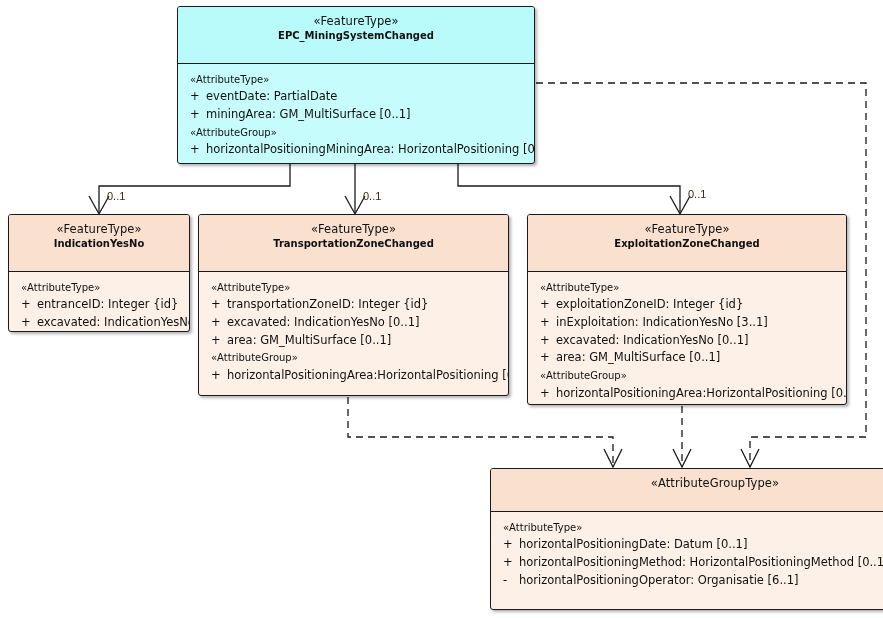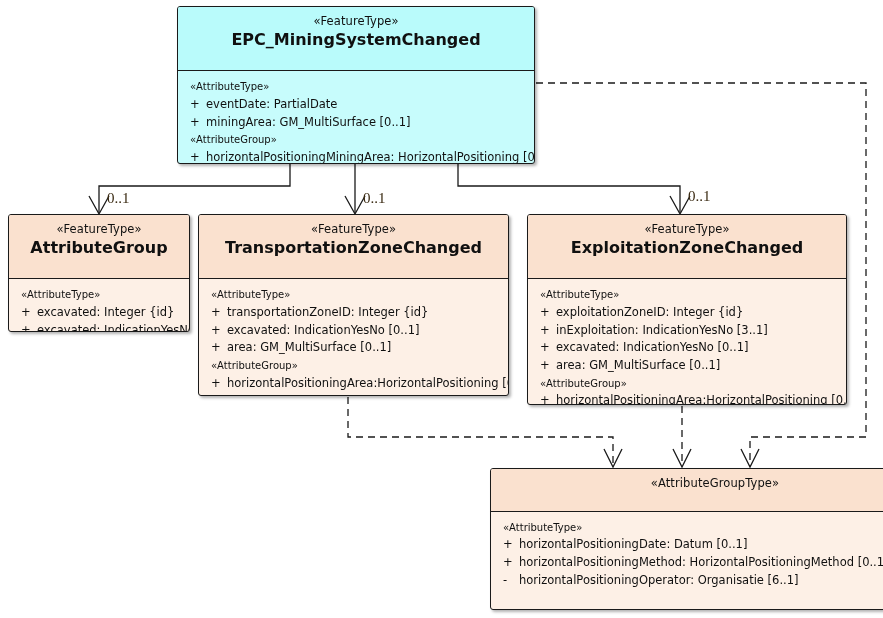--- a/index.html
+++ b/index.html
@@ -32,21 +32,21 @@
   }
   .uml-class.cyan .hdr{background:#b9fbfb;border-bottom:1.3px solid #1a1a1a;}
   .stereotype{
     display:block;
     font-size:11.5px;
     color:#101010;
     letter-spacing:0.1px;
   }
   .clsname{
     display:block;
-    font-size:16px;
+    font-size:10px;
     font-weight:bold;
     color:#101010;
     margin-top:1px;
   }
   .body{
     padding:7px 0 7px 0;
   }
   .grp{
     font-size:10px;
     color:#101010;
@@ -66,23 +66,23 @@
     width:20px;
     flex:0 0 20px;
     text-align:left;
     padding-left:4px;
     box-sizing:border-box;
   }
   .attr .sig{flex:1 1 auto;}
 
   .mult-label{
     position:absolute;
-    font-size:15px;
+    font-size:11px;
     color:#3a2a12;
-    font-family:Liberation Serif, serif;
+    font-family:Liberation Sans, sans-serif;
     white-space:nowrap;
     text-align:right;
   }
 </style>
 </head>
 <body>
 
 <div id="canvas">
 
   <svg class="edges" viewBox="0 0 883 618">
@@ -141,27 +141,27 @@
       <div class="attr">
         <span class="vis">+</span>
         <span class="sig">horizontalPositioningMiningArea: HorizontalPositioning [0.1]</span>
       </div>
     </div>
   </div>
 
   <div class="uml-class" style="left:8px;top:214px;width:182px;height:118px;">
     <div class="hdr">
       <span class="stereotype">«FeatureType»</span>
-      <span class="clsname">AttributeGroup</span>
-    </div>
-    <div class="body">
-      <div class="grp">«AttributeType»</div>
-      <div class="attr">
-        <span class="vis">+</span>
-        <span class="sig">excavated: Integer {id}</span>
+      <span class="clsname">IndicationYesNo</span>
+    </div>
+    <div class="body">
+      <div class="grp">«AttributeType»</div>
+      <div class="attr">
+        <span class="vis">+</span>
+        <span class="sig">entranceID: Integer {id}</span>
       </div>
       <div class="attr">
         <span class="vis">+</span>
         <span class="sig">excavated: IndicationYesNo</span>
       </div>
     </div>
   </div>
 
   <div class="uml-class" style="left:198px;top:214px;width:311px;height:182px;">
     <div class="hdr">

